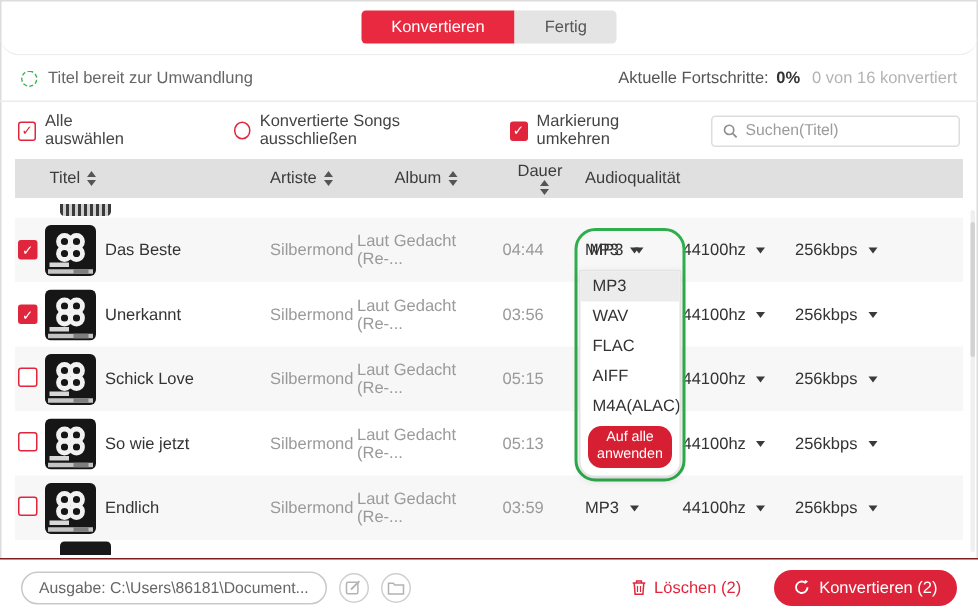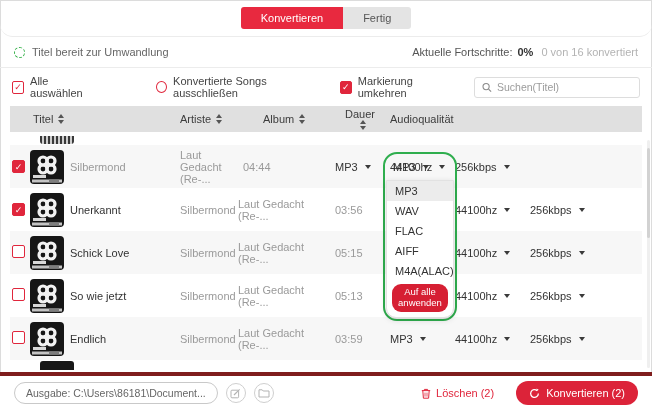--- a/index.html
+++ b/index.html
@@ -89,21 +89,21 @@
   .dd-option { padding:3px 8px; line-height:14px; color:#333; cursor:pointer; }
   .dd-option.active { background:#ececec; }
   .dd-apply { margin:3px 5px 5px 5px; background:#d61f33; color:#fff; border-radius:9px;
               font-size:9.5px; line-height:1.15; text-align:center; padding:3px 4px; cursor:pointer; }
 
   
   .vscroll { position:absolute; right:2px; top:140px; height:228px; width:3px; background:#efefef; border-radius:2px; }
   .vscroll .thumb { position:absolute; top:8px; left:0; width:3px; height:90px; background:#d2d2d2; border-radius:2px; }
 
   
-  .footer { height:38px; border-top:4px solid #7f1d1d; display:flex; align-items:center; padding:0 14px; gap:8px; background:#fff; }
+  .footer { height:38px; border-top:1px solid #7f1d1d; display:flex; align-items:center; padding:0 14px; gap:8px; background:#fff; }
   .out-pill { border:1px solid #c9c9c9; border-radius:12px; padding:4px 11px; color:#666; font-size:10.5px;
               max-width:235px; white-space:nowrap; cursor:pointer; }
   .circle-btn { width:20px; height:20px; border:1px solid #cfcfcf; border-radius:50%; display:flex;
                 align-items:center; justify-content:center; background:#fff; cursor:pointer; }
   .footer-right { margin-left:auto; display:flex; align-items:center; gap:22px; }
   .delete-link { display:flex; align-items:center; gap:5px; color:#e0263c; cursor:pointer; }
   .convert-btn { background:#dc2339; color:#fff; border:none; border-radius:14px; padding:6px 13px;
                  display:flex; align-items:center; gap:6px; font-size:11px; font-family:inherit; cursor:pointer; }
 </style>
 </head>
@@ -201,20 +201,21 @@
                 <circle cx="13" cy="11" r="4"></circle>
                 <circle cx="21" cy="11" r="4"></circle>
                 <circle cx="13" cy="19" r="4"></circle>
                 <circle cx="21" cy="19" r="4"></circle>
               </g>
               <rect x="3" y="25" width="13" height="3" fill="#d8d8d8"></rect>
               <rect x="2" y="29.5" width="30" height="3" fill="#c4c4c4"></rect>
               <rect x="19" y="29.5" width="10" height="3" fill="#7e7e7e"></rect>
             </svg>
         </div>
+        <div class="cell c-title">Das Beste</div>
         <div class="cell c-artist">Silbermond</div>
         <div class="cell c-album">Laut Gedacht (Re-...</div>
         <div class="cell c-dur">04:44</div>
         <div class="cell c-fmt">
             <span>MP3</span>
             <i class="caret"></i>
           </div>
         <div class="cell c-hz">
             <span>44100hz</span>
             <i class="caret"></i>

